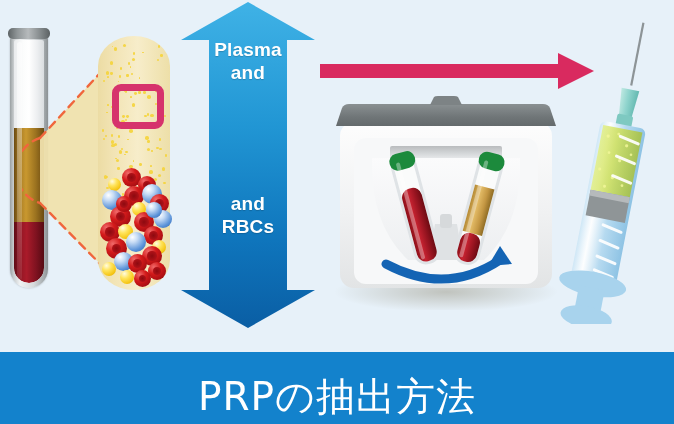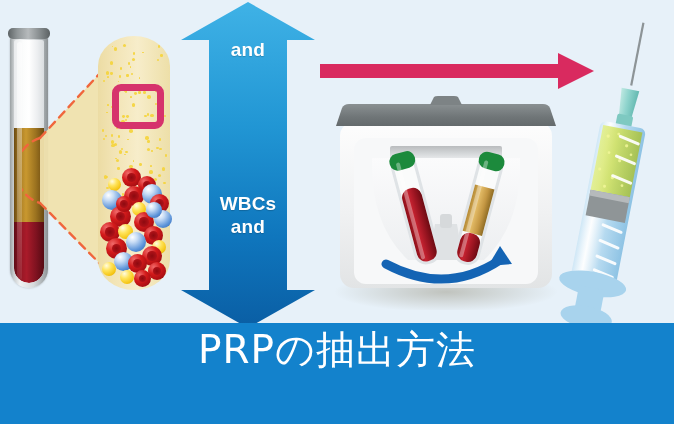--- a/index.html
+++ b/index.html
@@ -165,24 +165,24 @@
   #syringe {
     position: absolute;
     left: 556px; top: 14px;
     width: 118px; height: 310px;
   }
 
   
   #banner {
     position: absolute;
     left: 0; bottom: 0;
-    width: 674px; height: 101px;
+    width: 674px; height: 72px;
     background: #1382cc;
     display: flex;
-    align-items: flex-start;
+    align-items: flex-end;
     justify-content: center;
   }
   #bannerText {
     color: #ffffff;
     font-size: 39px;
     letter-spacing: 1px;
     font-family: "DejaVu Sans", "Liberation Sans", sans-serif;
     font-weight: 400;
   }
 </style>
@@ -345,25 +345,26 @@
         <linearGradient id="vg" x1="0" y1="0" x2="0" y2="1">
           <stop offset="0%" stop-color="#3fb2e6"></stop>
           <stop offset="38%" stop-color="#2196d4"></stop>
           <stop offset="72%" stop-color="#0f76bd"></stop>
           <stop offset="100%" stop-color="#0a5ea4"></stop>
         </linearGradient>
       </defs>
       <polygon fill="url(#vg)" points="71,2 138,40 110,40 110,290 138,290 71,328 4,290 32,290 32,40 4,40"></polygon>
     </svg>
     <div class="vlabel" id="labelTop">
+      <div>Plasma</div>
       <div>and</div>
     </div>
     <div class="vlabel" id="labelBottom">
-      <div>WBCs</div>
       <div>and</div>
+      <div>RBCs</div>
     </div>
   </div>
 
   <div id="hArrow">
     <svg width="275" height="38" viewBox="0 0 275 38">
       <polygon fill="#d92a5f" points="0,12 238,12 238,1 274,19 238,37 238,26 0,26"></polygon>
     </svg>
   </div>
 
   <div id="centrifuge">

